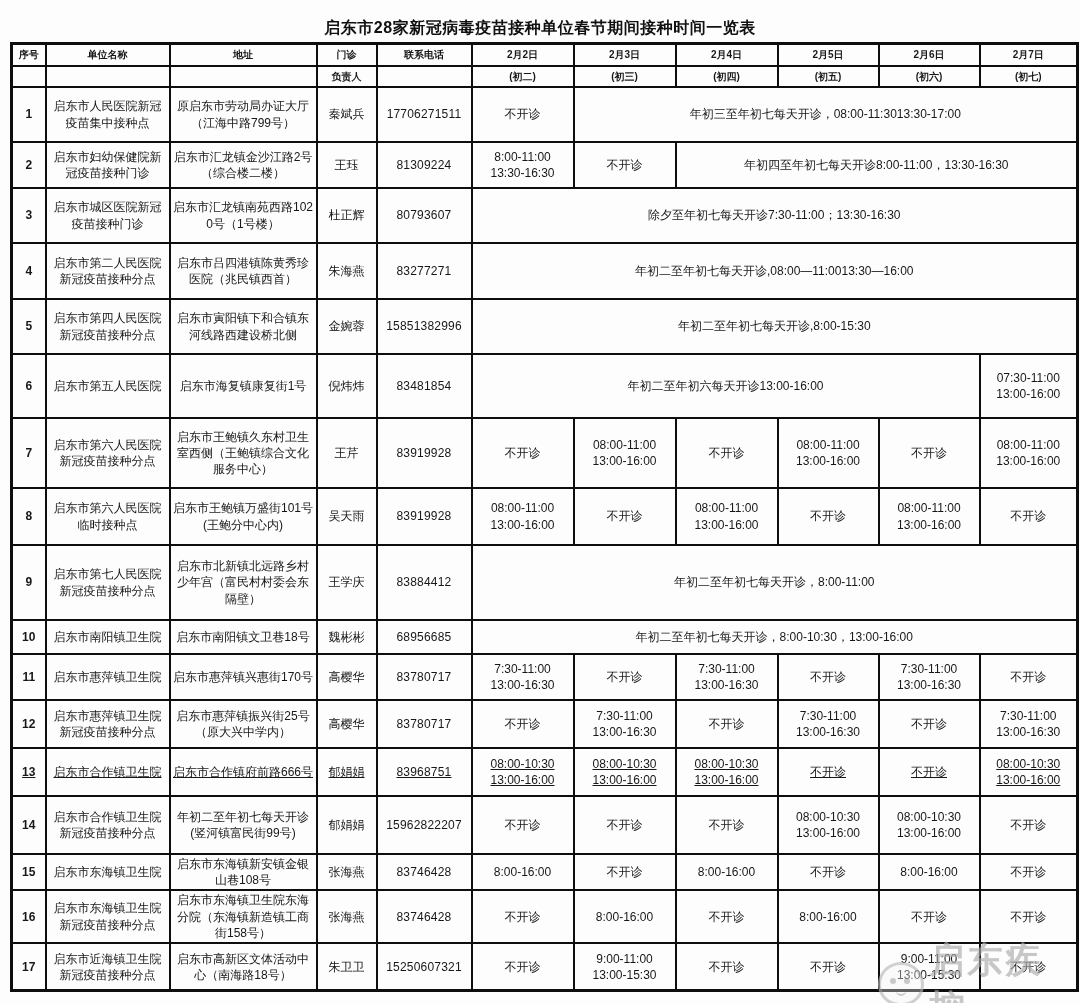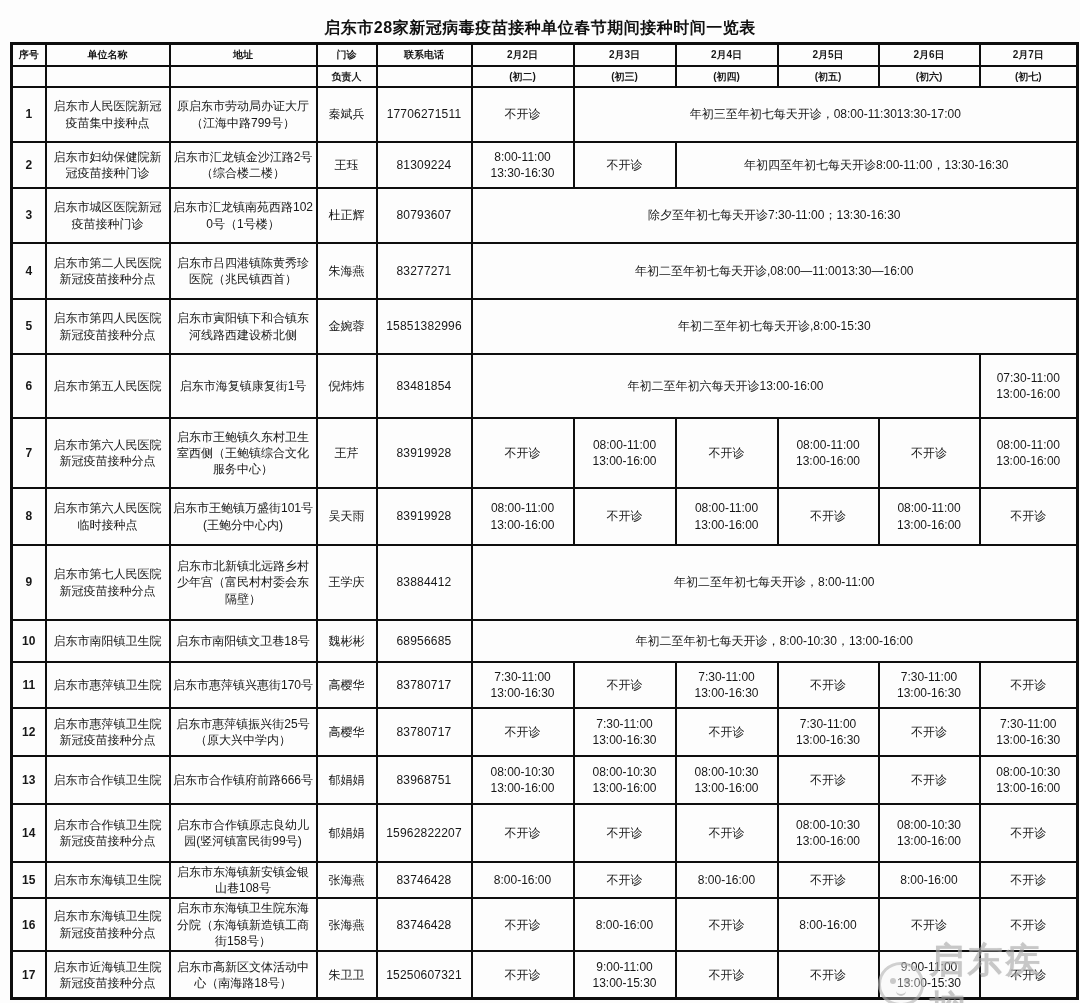--- a/index.html
+++ b/index.html
@@ -227,21 +227,21 @@
         <td class="c-sch">不开诊</td>
       </tr>
       <tr style="height: 75px;">
         <td class="c-no">9</td>
         <td class="c-name">启东市第七人民医院新冠疫苗接种分点</td>
         <td class="c-addr">启东市北新镇北远路乡村少年宫（富民村村委会东隔壁）</td>
         <td class="c-person">王学庆</td>
         <td class="c-phone">83884412</td>
         <td class="c-sch" colspan="6">年初二至年初七每天开诊，8:00-11:00</td>
       </tr>
-      <tr style="height: 42px;">
+      <tr style="height: 34px;">
         <td class="c-no">10</td>
         <td class="c-name">启东市南阳镇卫生院</td>
         <td class="c-addr">启东市南阳镇文卫巷18号</td>
         <td class="c-person">魏彬彬</td>
         <td class="c-phone">68956685</td>
         <td class="c-sch" colspan="6">年初二至年初七每天开诊，8:00-10:30，13:00-16:00</td>
       </tr>
       <tr style="height: 46px;">
         <td class="c-no">11</td>
         <td class="c-name">启东市惠萍镇卫生院</td>
@@ -267,41 +267,41 @@
         <td class="c-sch">不开诊</td>
         <td class="c-sch">7:30-11:00
 13:00-16:30</td>
         <td class="c-sch">不开诊</td>
         <td class="c-sch">7:30-11:00
 13:00-16:30</td>
         <td class="c-sch">不开诊</td>
         <td class="c-sch">7:30-11:00
 13:00-16:30</td>
       </tr>
-      <tr style="height: 48px;">
+      <tr style="height: 48px; text-decoration: underline;">
         <td class="c-no">13</td>
         <td class="c-name">启东市合作镇卫生院</td>
         <td class="c-addr">启东市合作镇府前路666号</td>
         <td class="c-person">郁娟娟</td>
         <td class="c-phone">83968751</td>
         <td class="c-sch">08:00-10:30
 13:00-16:00</td>
         <td class="c-sch">08:00-10:30
 13:00-16:00</td>
         <td class="c-sch">08:00-10:30
 13:00-16:00</td>
         <td class="c-sch">不开诊</td>
         <td class="c-sch">不开诊</td>
         <td class="c-sch">08:00-10:30
 13:00-16:00</td>
       </tr>
       <tr style="height: 58px;">
         <td class="c-no">14</td>
         <td class="c-name">启东市合作镇卫生院新冠疫苗接种分点</td>
-        <td class="c-addr">启东市合作镇原志良幼儿园(竖河镇富民街99号)</td>
+        <td class="c-addr">年初二至年初七每天开诊(竖河镇富民街99号)</td>
         <td class="c-person">郁娟娟</td>
         <td class="c-phone">15962822207</td>
         <td class="c-sch">不开诊</td>
         <td class="c-sch">不开诊</td>
         <td class="c-sch">不开诊</td>
         <td class="c-sch">08:00-10:30
 13:00-16:00</td>
         <td class="c-sch">08:00-10:30
 13:00-16:00</td>
         <td class="c-sch">不开诊</td>

